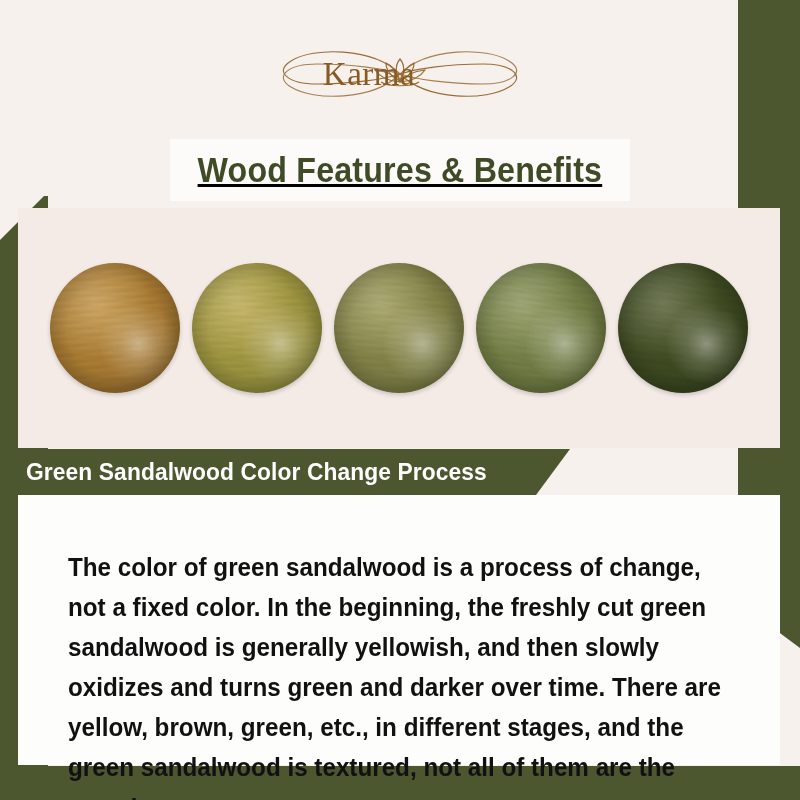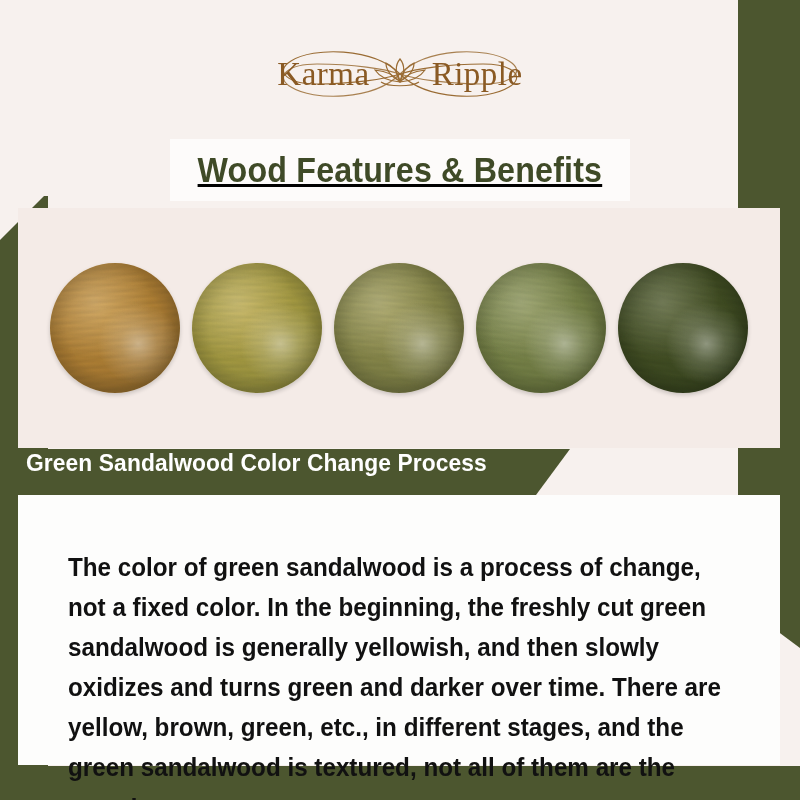--- a/index.html
+++ b/index.html
@@ -106,21 +106,21 @@
       radial-gradient(circle at 68% 62%, rgba(255,255,255,.42) 0%, rgba(255,255,255,.16) 16%, rgba(255,255,255,0) 34%),
       radial-gradient(circle at 34% 30%, rgba(255,255,255,.22) 0%, rgba(255,255,255,0) 46%),
       radial-gradient(circle at 50% 50%, rgba(0,0,0,0) 52%, rgba(0,0,0,.30) 100%);
   }
 
   
   .section-banner{
     position:absolute; left:0; top:449px; width:570px; height:46px;
     background:#4c562f;
     clip-path: polygon(0 0, 100% 0, calc(100% - 34px) 100%, 0 100%);
-    display:flex; align-items:flex-start;
+    display:flex; align-items:center;
     z-index:5;
   }
   .section-banner span{
     margin-left:26px;
     font-family:"Liberation Sans Narrow","Liberation Sans", sans-serif;
     font-weight:bold;
     font-size:24px; color:#ffffff; letter-spacing:.1px;
     transform:scaleX(.95); transform-origin:left center;
     white-space:nowrap;
   }
@@ -164,21 +164,20 @@
           <path d="M155 38 C 146 34, 141 27, 141 20 C 148 23, 153 30, 155 38 Z"></path>
           <path d="M155 38 C 164 34, 169 27, 169 20 C 162 23, 157 30, 155 38 Z"></path>
           <path d="M155 39 C 143 38, 134 33, 130 27 C 140 28, 150 32, 155 39 Z"></path>
           <path d="M155 39 C 167 38, 176 33, 180 27 C 170 28, 160 32, 155 39 Z"></path>
           <path d="M136 39 C 143 44, 167 44, 174 39"></path>
         </g>
       </svg>
       <div class="logo-text">
         <span class="logo-word">Karma</span>
         <span class="logo-gap"></span>
-        <span class="logo-word">Ripple</span>
       </div>
     </div>
   </div>
 
   <div class="title-band">
     <h1>Wood Features &amp; Benefits</h1>
   </div>
 
   <div class="beads-panel">
     <div class="beads-row" id="beads-row">

